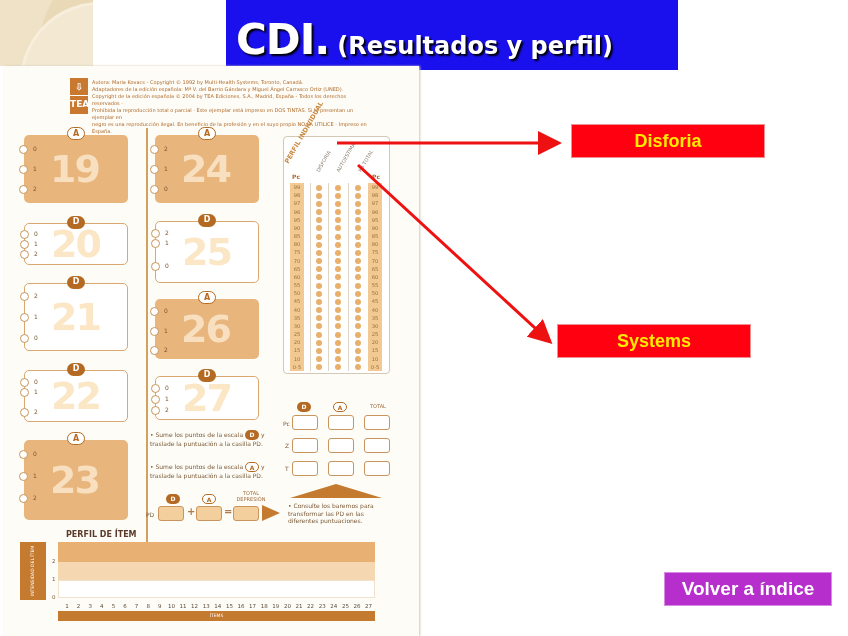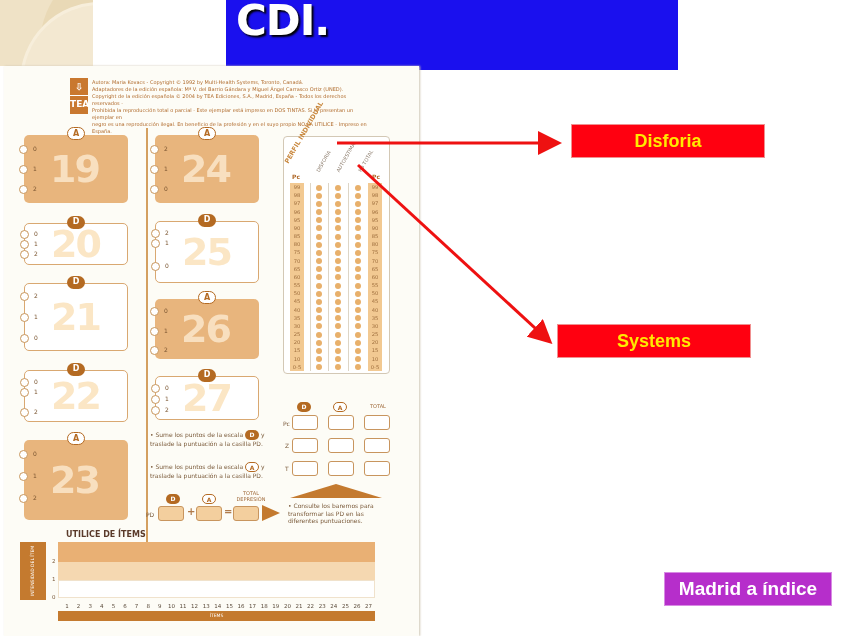--- a/index.html
+++ b/index.html
@@ -1,20 +1,20 @@
 <!DOCTYPE html>
 <html><head>
 <meta charset="utf-8">
 <style>
   * { box-sizing: border-box; margin: 0; padding: 0; }
   body { width: 848px; height: 636px; background: #ffffff; position: relative; overflow: hidden; font-family: "DejaVu Sans", sans-serif; }
   .corner-deco { position: absolute; left: 0; top: 0; width: 93px; height: 66px; background: #efe2c6; overflow: hidden; }
   .corner-deco .arc { position: absolute; left: 20px; top: 2px; width: 160px; height: 160px; border-radius: 50%; border: 3px solid #f7eedb; background: #f3e8d1; }
   .corner-deco .arc2 { position: absolute; left: 40px; top: -40px; width: 170px; height: 170px; border-radius: 50%; background: #e9d9b6; }
-  .title-bar { position: absolute; left: 226px; top: 0; width: 452px; height: 70px; background: #1a10ee; color: #fff; display: flex; align-items: flex-start; padding: 0 0 9px 10px; text-shadow: 2px 2px 2px #000; }
+  .title-bar { position: absolute; left: 226px; top: 0; width: 452px; height: 70px; background: #1a10ee; color: #fff; display: flex; align-items: flex-end; padding: 0 0 9px 10px; text-shadow: 2px 2px 2px #000; }
   .title-main { font-family: "DejaVu Sans", sans-serif; font-weight: bold; font-size: 42px; letter-spacing: -1px; line-height: 1; }
   .title-sub { font-family: "DejaVu Sans", sans-serif; font-weight: bold; font-size: 24px; margin-left: 8px; line-height: 1.2; }
 
   .sheet { position: absolute; left: 4px; top: 66px; width: 415px; height: 570px; background: #fdfcf6; box-shadow: 1px 0 2px #cfc7b4; }
   .tea-logo { position: absolute; left: 65px; top: 12px; width: 18px; height: 36px; background: #c9782f; color: #fff; font-size: 9px; font-weight: bold; text-align: center; }
   .tea-logo .glyph { display: block; height: 18px; line-height: 18px; font-size: 10px; border-bottom: 1px solid #fff; }
   .tea-logo .txt { display: block; line-height: 17px; }
   .copyright-text { position: absolute; left: 88px; top: 13px; width: 280px; font-size: 5px; color: #b06a2b; line-height: 7px; }
 
   .divider-v { position: absolute; left: 142px; top: 62px; width: 2px; height: 440px; background: #d4a060; }
@@ -70,20 +70,21 @@
 </head>
 <body>
 
 <div class="corner-deco">
   <div class="arc2"></div>
   <div class="arc"></div>
 </div>
 
 <div class="title-bar">
   <span class="title-main">CDI.</span>
+  <span class="title-sub">(Resultados y perfil)</span>
 </div>
 
 <div class="sheet">
   <div class="tea-logo" style="left:66px;top:12px;">
     <span class="glyph">⇩</span>
     <span class="txt">TEA</span>
   </div>
   <div class="copyright-text">
     <div>Autora: Maria Kovacs - Copyright © 1992 by Multi-Health Systems, Toronto, Canadá.</div>
     <div>Adaptadores de la edición española: Mª V. del Barrio Gándara y Miguel Ángel Carrasco Ortiz (UNED).</div>
@@ -359,21 +360,21 @@
 <div class="score-box" style="left:364px;top:415px;"></div>
 <div class="score-box" style="left:292px;top:438px;"></div>
 <div class="score-box" style="left:328px;top:438px;"></div>
 <div class="score-box" style="left:364px;top:438px;"></div>
 <div class="score-box" style="left:292px;top:461px;"></div>
 <div class="score-box" style="left:328px;top:461px;"></div>
 <div class="score-box" style="left:364px;top:461px;"></div>
 <div class="triangle-up" style="left:290px;top:484px;"></div>
 <div class="bullet-text" style="left:288px;top:502px;width:105px;">• <span>Consulte los baremos para transformar las PD en las diferentes puntuaciones.</span></div>
 
-<div class="perfil-title">UTILICE DE ÍTEMS</div>
+<div class="perfil-title">PERFIL DE ÍTEM</div>
 <div class="intensity-label">
     <span>INTENSIDAD DEL ÍTEM</span>
   </div>
 <div class="band band1"></div>
 <div class="band band2"></div>
 <div class="band band3"></div>
 <div class="ylbl" style="top:558px;">2</div>
 <div class="ylbl" style="top:576px;">1</div>
 <div class="ylbl" style="top:594px;">0</div>
 <div id="xticks">
@@ -413,13 +414,13 @@
       <path d="M0,0 L8,4 L0,8 Z" fill="#ee1111"></path>
     </marker>
   </defs>
   <line x1="337" y1="143" x2="556" y2="143" stroke="#ee1111" stroke-width="3" marker-end="url(#ah)"></line>
   <line x1="358" y1="165" x2="548" y2="340" stroke="#ee1111" stroke-width="3" marker-end="url(#ah)"></line>
 </svg>
 
 <div class="label-box" style="left:571px;top:124px;width:194px;height:34px;">Disforia</div>
 <div class="label-box" style="left:557px;top:324px;width:194px;height:34px;">Systems</div>
 
-<div class="nav-button">Madrid a índice</div>
+<div class="nav-button">Volver a índice</div>
 
 </body></html>

